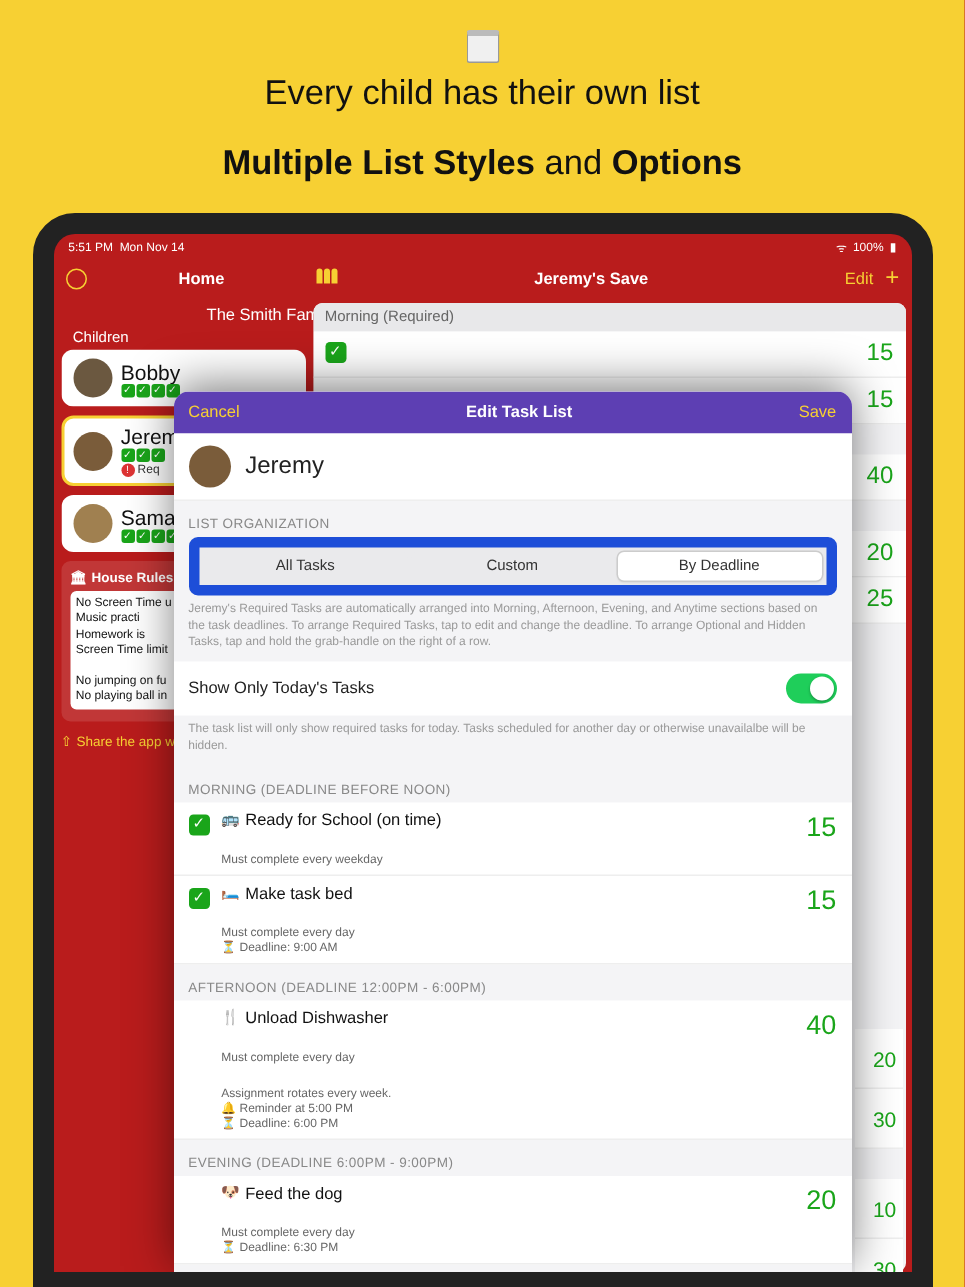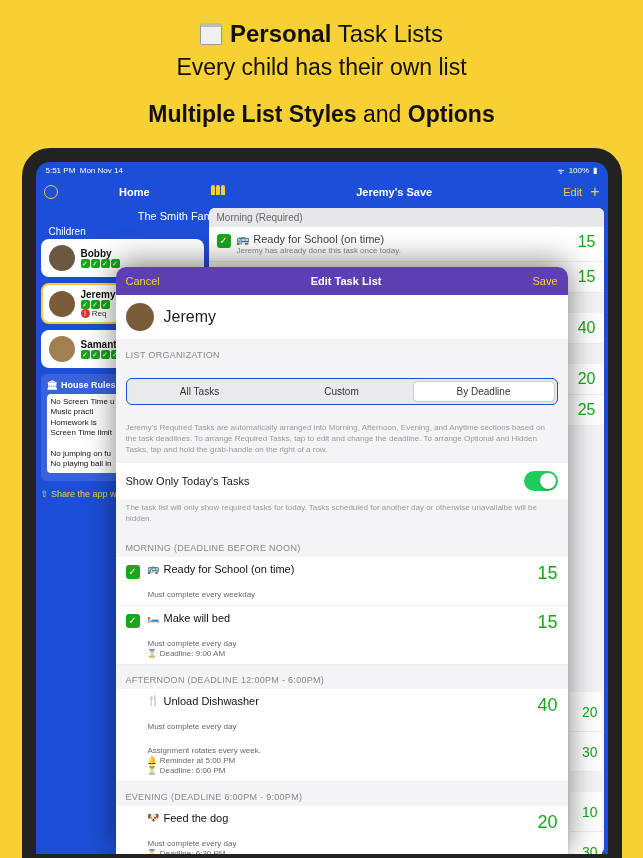--- a/index.html
+++ b/index.html
@@ -6,21 +6,21 @@
 body { background: #f7d033; width: 643px; height: 858px; overflow: hidden; }
 .hero { text-align: center; padding-top: 20px; }
 .hero .line1 { font-size: 24px; font-weight: 400; color: #111; display: flex; align-items: center; justify-content: center; gap: 8px; }
 .hero .line1 .notepad { width: 22px; height: 22px; background: #f0f0f0; border: 1px solid #999; border-top: 4px solid #bbb; display: inline-block; border-radius: 2px; }
 .hero .line1 strong { font-weight: 700; }
 .hero .line2 { font-size: 23px; font-weight: 400; color: #111; margin-top: 6px; }
 .hero .line3 { font-size: 23px; font-weight: 400; color: #111; margin-top: 20px; margin-bottom: 20px; }
 .hero .line3 strong { font-weight: 700; }
 
 .device { width: 600px; height: 720px; margin: 0 auto; background: #1a1a2e; border: 14px solid #222; border-radius: 28px 28px 0 0; overflow: hidden; position: relative; }
-.screen { width: 100%; height: 100%; background: #1d4ed8; position: relative; overflow: hidden; }
+.screen { width: 100%; height: 100%; background: #b91c1c; position: relative; overflow: hidden; }
 
 .statusbar { height: 16px; display: flex; justify-content: space-between; align-items: center; padding: 3px 10px; color: #fff; font-size: 8px; }
 .statusbar .right { display: flex; gap: 4px; align-items: center; }
 
 .topnav { height: 28px; display: flex; align-items: center; padding: 0 8px; color: #f7d033; font-size: 11px; }
 .topnav .title-white { color: #fff; font-weight: 600; }
 .nav-icon { width: 14px; height: 14px; display: inline-block; }
 .nav-icon.clock { border: 1.5px solid #f7d033; border-radius: 50%; position: relative; }
 .nav-icon.people { display: flex; gap: 1px; }
 .nav-icon.people span { width: 4px; height: 10px; background: #f7d033; border-radius: 2px 2px 0 0; display: inline-block; }
@@ -28,21 +28,21 @@
 .family-title { color: #fff; font-size: 11px; text-align: center; padding: 4px 0 2px 90px; width: 190px; }
 .children-label { color: #fff; font-size: 10px; padding: 2px 8px; }
 
 .layout { position: absolute; top: 44px; left: 0; right: 0; bottom: 0; display: flex; }
 .left-col { width: 173px; padding: 0 5px; }
 .right-col { flex: 1; background: #f4f4f6; margin: 2px 4px 0 0; border-radius: 6px; overflow: hidden; }
 
 .child-card { background: #fff; border-radius: 8px; padding: 4px 6px; display: flex; align-items: center; gap: 6px; margin-bottom: 6px; border: 2px solid transparent; }
 .child-card.sel { border-color: #f7d033; }
 .avatar { width: 26px; height: 26px; border-radius: 50%; background: #8a7050; flex: none; }
-.child-name { font-size: 10px; font-weight: 700; color: #111; }
+.child-name { font-size: 14px; font-weight: 400; color: #111; }
 .checks { display: flex; gap: 1px; }
 .chk { width: 9px; height: 9px; background: #1aa51a; border-radius: 2px; color: #fff; font-size: 7px; text-align: center; line-height: 9px; }
 .req-dot { width: 9px; height: 9px; background: #d33; border-radius: 50%; color: #fff; font-size: 7px; text-align: center; line-height: 9px; display: inline-block; }
 
 .house-rules { background: rgba(255,255,255,0.12); border-radius: 6px; padding: 6px; margin-top: 6px; }
 .house-rules h4 { color: #fff; font-size: 9px; margin-bottom: 4px; display: flex; align-items: center; gap: 3px; }
 .rule { color: #111; font-size: 8px; background: #fff; border-radius: 4px; padding: 3px 4px; margin-bottom: 2px; line-height: 1.3; }
 .share-btn { color: #f7d033; font-size: 9px; margin-top: 8px; display: flex; align-items: center; gap: 3px; }
 
 .tasks-header { background: #e8e8ea; padding: 4px 8px; font-size: 10px; color: #666; }
@@ -56,21 +56,21 @@
 .modal { position: absolute; top: 105px; left: 80px; right: 40px; bottom: 0; background: #fff; border-radius: 10px 10px 0 0; box-shadow: 0 -4px 30px rgba(0,0,0,0.5); overflow: hidden; display: flex; flex-direction: column; }
 .modal-hdr { background: #5d3fb3; height: 28px; display: flex; align-items: center; justify-content: space-between; padding: 0 10px; color: #fff; font-size: 11px; }
 .modal-hdr .cancel, .modal-hdr .save { color: #f7d033; }
 .modal-hdr .title { font-weight: 600; }
 .child-banner { background: #fff; padding: 8px 10px; display: flex; align-items: center; gap: 10px; border-bottom: 1px solid #eee; }
 .child-banner .avatar { width: 28px; height: 28px; }
 .child-banner .name { font-size: 16px; font-weight: 400; color: #222; }
 
 .modal-body { flex: 1; overflow-y: auto; background: #f4f4f6; font-size: 10px; }
 .section-label { color: #888; font-size: 9px; padding: 10px 10px 4px; letter-spacing: 0.3px; }
-.seg { background: #fff; margin: 14px 10px; border-radius: 6px; padding: 3px; display: flex; gap: 2px; border: 1px solid #1d4ed8; }
+.seg { background: #fff; margin: 0 10px; border-radius: 6px; padding: 3px; display: flex; gap: 2px; border: 7px solid #1d4ed8; }
 .seg-opt { flex: 1; text-align: center; padding: 4px 0; font-size: 10px; color: #333; border-radius: 4px; }
 .seg-opt.active { background: #fff; box-shadow: 0 0 0 1px #ccc, 0 1px 2px rgba(0,0,0,0.15); }
 .seg-opt:not(.active) { background: #eaeaec; }
 .seg { background: #eaeaec; }
 .help { color: #999; font-size: 8px; padding: 4px 10px 8px; line-height: 1.35; }
 
 .toggle-row { background: #fff; padding: 8px 10px; display: flex; align-items: center; justify-content: space-between; font-size: 11px; color: #222; }
 .toggle { width: 34px; height: 20px; background: #1fce5a; border-radius: 10px; position: relative; }
 .toggle::after { content: ''; position: absolute; right: 2px; top: 2px; width: 16px; height: 16px; background: #fff; border-radius: 50%; box-shadow: 0 1px 2px rgba(0,0,0,0.3); }
 
@@ -87,21 +87,20 @@
 
 .show-hidden { text-align: center; color: #3b5bdb; font-size: 10px; padding: 8px; font-style: italic; }
 .peek { height: 40px; border-bottom: 1px solid #eee; display: flex; align-items: center; justify-content: flex-end; padding-right: 4px; color: #1aa51a; font-size: 14px; font-weight: 300; background: #fff; }
 </style>
 </head>
 <body>
 
 <div class="hero">
   <div class="line1">
     <span class="notepad"></span>
-    <span><strong>Personal</strong> <span>Task Lists</span></span>
   </div>
   <div class="line2">Every child has their own list</div>
   <div class="line3">
     <strong>Multiple List Styles</strong> <span>and</span> <strong>Options</strong>
   </div>
 </div>
 
 <div class="device">
   <div class="screen">
 
@@ -185,24 +184,20 @@
         <div class="share-btn">
           <span>⇧</span>
           <span>Share the app w</span>
         </div>
       </div>
 
       <div class="right-col">
         <div class="tasks-header">Morning (Required)</div>
         <div class="task-row">
           <div class="task-chk done">✓</div>
-          <div>
-            <div class="task-title"><span>🚌</span> <span>Ready for School (on time)</span></div>
-            <div style="font-size:8px;color:#888">Jeremy has already done this task once today.</div>
-          </div>
           <div class="task-points">15</div>
         </div>
         <div class="task-row">
             <div class="task-points">15</div>
           </div>
         <div style="height:20px"></div>
         <div class="task-row">
             <div class="task-points">40</div>
           </div>
         <div style="height:20px"></div>
@@ -257,21 +252,21 @@
               </div>
             <div class="sub">Must complete every weekday</div>
           </div>
           <div class="pts">15</div>
         </div>
         <div class="mtask">
           <div class="cb done">✓</div>
           <div class="body">
             <div class="t">
                 <span class="emoji-box">🛏️</span>
-                <span>Make will bed</span>
+                <span>Make task bed</span>
               </div>
             <div class="sub">Must complete every day</div>
             <div class="meta">⏳ Deadline: 9:00 AM</div>
           </div>
           <div class="pts">15</div>
         </div>
 
         <div class="section-label">AFTERNOON (DEADLINE 12:00PM - 6:00PM)</div>
         <div class="mtask">
           <div style="width:14px"></div>

